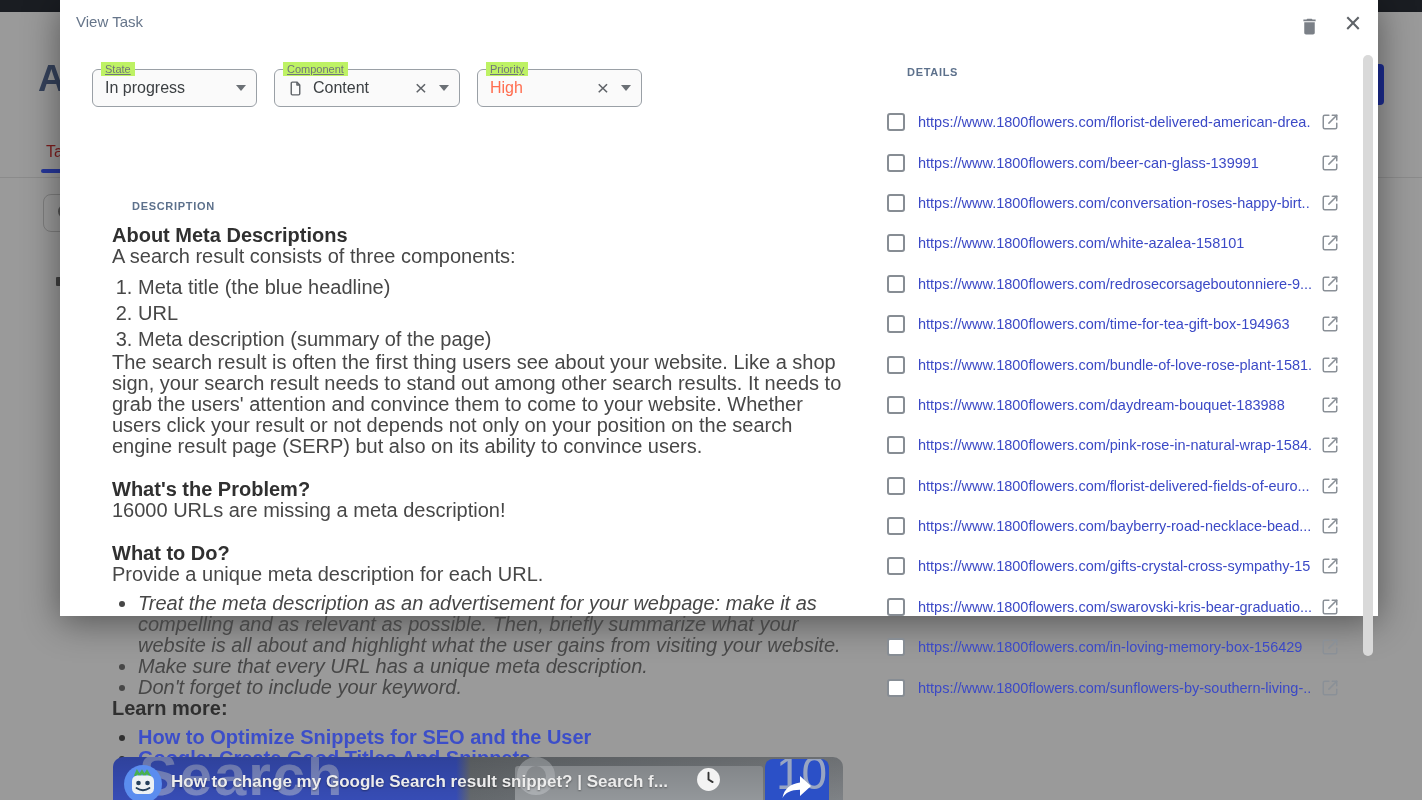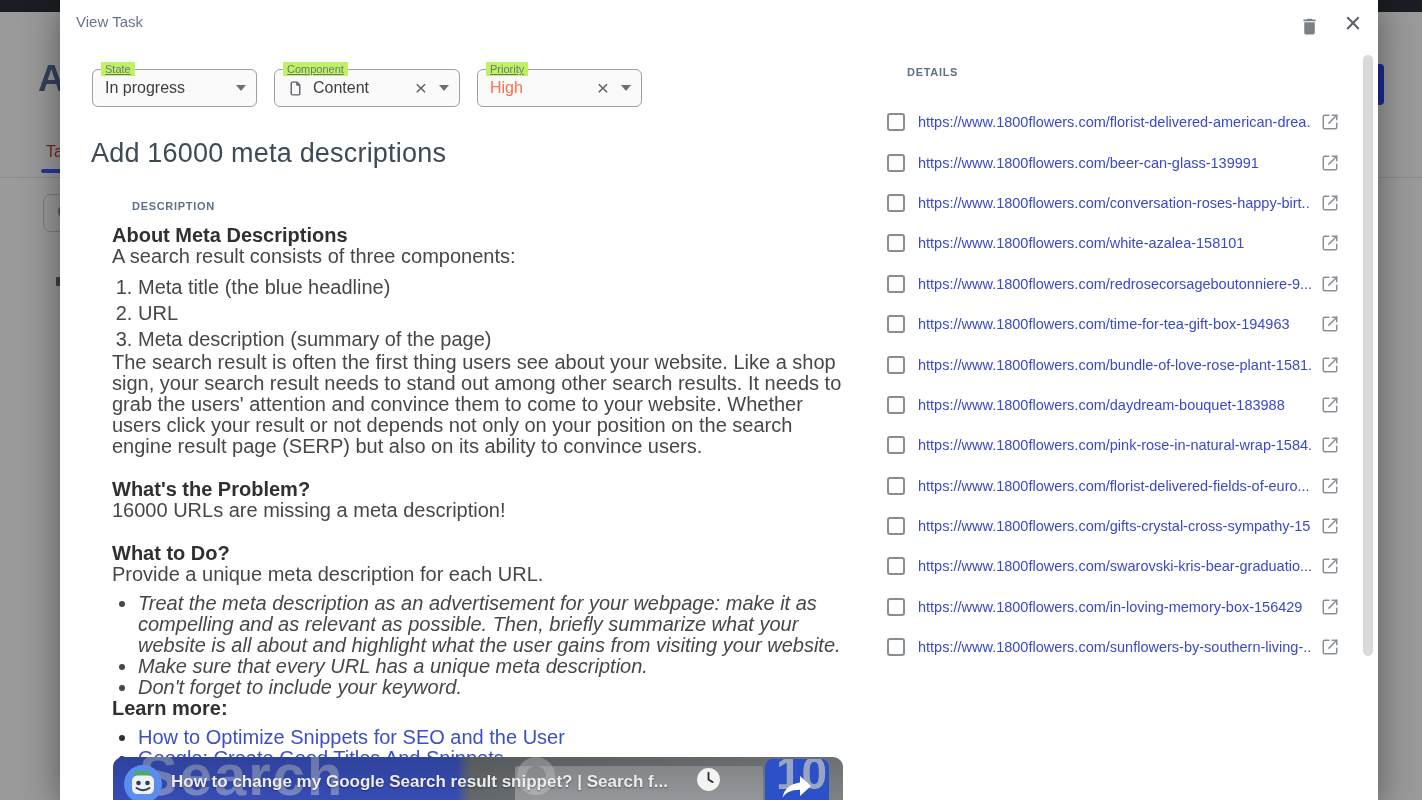--- a/index.html
+++ b/index.html
@@ -16,21 +16,21 @@
   .bg-tab { position:absolute; left:46px; top:143px; font-size:16px; font-weight:500; color:#7f1d1d; }
   .bg-tab-underline { position:absolute; left:41px; top:169px; width:30px; height:4px; background:#26379b; border-radius:2px; }
   .bg-divider { position:absolute; left:0; top:177px; width:100%; height:1px; background:#8b8b8b; }
   .bg-btn { position:absolute; left:43px; top:194px; width:40px; height:38px; border:1px solid #7e7e7e; border-radius:8px; }
   .bg-btn-glyph { position:absolute; left:58px; top:204px; width:15px; height:15px; border:2px solid #555; border-radius:50%; }
   .bg-dot { position:absolute; left:56px; top:277px; width:6px; height:9px; background:#414141; border-radius:1px; }
   .bg-bluepill { position:absolute; left:1377px; top:64px; width:7px; height:41px; background:#1c2c92; border-radius:0 4px 4px 0; }
 
   
   .modal {
-    position:absolute; left:60px; top:0; width:1318px; height:800px;
+    position:absolute; left:60px; top:0; width:1318px; height:616px;
     background:#ffffff; box-shadow:0 6px 34px rgba(0,0,0,0.45);
   }
   .vt-title { position:absolute; left:16px; top:13px; font-size:15px; color:#66758a; }
   .trash-btn { position:absolute; left:1236px; top:13px; width:26px; height:26px; cursor:pointer; display:flex; align-items:center; justify-content:center; }
   .close-btn { position:absolute; left:1278px; top:6px; width:30px; height:34px; font-size:29px; font-weight:300; color:#5f6368; cursor:pointer; display:flex; align-items:center; justify-content:center; }
 
   
   .filters { position:absolute; left:32px; top:69px; display:flex; }
   .field {
     position:relative; height:38px; border:1px solid #9aa0a6; border-radius:6px;
@@ -56,21 +56,21 @@
   .desc-label { position:absolute; left:52px; top:200px; }
   .desc { position:absolute; left:52px; top:225px; width:734px; font-size:20px; line-height:21px; color:#474747; }
   .d-head { font-weight:700; color:#303030; margin-top:0; }
   .d-gap { margin-top:22px; }
   .desc ol { margin:7px 0 0 0; padding-left:26px; }
   .desc ol li { line-height:26px; }
   .desc p { margin:0; }
   .desc ul { margin:8px 0 0 0; padding-left:26px; }
   .desc ul li { line-height:21px; }
   .desc ul.todo li { margin-bottom:0;font-style:italic; }
-  .desc ul.links li a { color:#3c4ec9; text-decoration:none; cursor:pointer; }
+  .desc ul.links li a { color:#3c4ec9; text-decoration:none; cursor:pointer;font-weight:bold; }
   .desc ul.links li { color:#303030; }
 
   
   .details-label { position:absolute; left:827px; top:66px; }
   .url-list { position:absolute; left:827px; top:102px; width:452px; }
   .url-row { display:flex; align-items:center; height:40.4px; }
   .url-checkbox { width:18px; height:18px; border:2px solid #878d94; border-radius:3px; background:#fff; flex:none; cursor:pointer; }
   .url-link {
     margin-left:13px; flex:1; font-size:14.5px; color:#3b49c6; text-decoration:none;
     white-space:nowrap; overflow:hidden; cursor:pointer;
@@ -90,21 +90,21 @@
   .video-search-word { position:absolute; left:26px; top:-16px; font-size:58px; font-weight:700; color:rgba(224,229,233,0.45); letter-spacing:2px; }
   .video-search-ring { position:absolute; left:404px; top:0px; width:38px; height:38px; border:9px solid rgba(224,229,233,0.45); border-radius:50%; }
   .video-shade { position:absolute; left:0; top:0; right:0; bottom:0; background:linear-gradient(180deg,rgba(0,0,0,0.22),rgba(0,0,0,0.04)); }
   .video-avatar { position:absolute; left:10px; top:7px; width:40px; height:40px; }
   .video-title {
     position:absolute; left:58px; top:15px; width:515px; font-size:17px; color:#ececec;
     white-space:nowrap; overflow:hidden; text-shadow:0 1px 2px rgba(0,0,0,0.4);font-weight:bold;
   }
   .video-clock { position:absolute; left:583px; top:10px; width:25px; height:25px; cursor:pointer; }
   .video-share-tile { position:absolute; left:652px; top:2px; width:64px; height:58px; border-radius:8px; background:#2b50c7; overflow:hidden; }
-  .video-share-badge { position:absolute; left:11px; top:-13px; font-size:46px; font-weight:700; color:rgba(180,186,192,0.8); }
+  .video-share-badge { position:absolute; left:11px; top:-13px; font-size:46px; font-weight:400; color:rgba(180,186,192,0.8); }
   .video-share-arrow { position:absolute; left:16px; top:15px; width:32px; height:28px; cursor:pointer; }
 </style>
 </head>
 <body>
 
 <div>
   <div class="bg-navbar"></div>
   <div class="bg-heading">A</div>
   <div class="bg-tab">Ta</div>
   <div class="bg-tab-underline"></div>
@@ -149,21 +149,20 @@
       <span class="chevron"></span>
     </div>
     <div class="field priority">
       <span class="field-legend">Priority</span>
       <span class="field-value">High</span>
       <span class="clear-x">×</span>
       <span class="chevron"></span>
     </div>
   </div>
 
-  <div class="task-title">Add 16000 meta descriptions</div>
 
   <div class="section-label desc-label">DESCRIPTION</div>
   <div class="desc">
     <div class="d-head">About Meta Descriptions</div>
     <div>A search result consists of three components:</div>
     <ol>
       <li>Meta title (the blue headline)</li>
       <li>URL</li>
       <li>Meta description (summary of the page)</li>
     </ol>
@@ -281,20 +280,31 @@
           <svg width="18" height="18" viewBox="0 0 24 24" fill="none" stroke="#8a9097" stroke-width="2" stroke-linecap="round" stroke-linejoin="round">
             <path d="M21 13.5V19a2 2 0 0 1-2 2H5a2 2 0 0 1-2-2V5a2 2 0 0 1 2-2h5.5"></path>
             <path d="M15 3h6v6"></path>
             <path d="M10.5 13.5L21 3"></path>
           </svg>
         </span>
       </div>
     <div class="url-row">
         <span class="url-checkbox"></span>
         <a class="url-link">https://www.1800flowers.com/florist-delivered-fields-of-euro...</a>
+        <span class="ext-icon">
+          <svg width="18" height="18" viewBox="0 0 24 24" fill="none" stroke="#8a9097" stroke-width="2" stroke-linecap="round" stroke-linejoin="round">
+            <path d="M21 13.5V19a2 2 0 0 1-2 2H5a2 2 0 0 1-2-2V5a2 2 0 0 1 2-2h5.5"></path>
+            <path d="M15 3h6v6"></path>
+            <path d="M10.5 13.5L21 3"></path>
+          </svg>
+        </span>
+      </div>
+    <div class="url-row">
+        <span class="url-checkbox"></span>
+        <a class="url-link">https://www.1800flowers.com/bayberry-road-necklace-bead...</a>
         <span class="ext-icon">
           <svg width="18" height="18" viewBox="0 0 24 24" fill="none" stroke="#8a9097" stroke-width="2" stroke-linecap="round" stroke-linejoin="round">
             <path d="M21 13.5V19a2 2 0 0 1-2 2H5a2 2 0 0 1-2-2V5a2 2 0 0 1 2-2h5.5"></path>
             <path d="M15 3h6v6"></path>
             <path d="M10.5 13.5L21 3"></path>
           </svg>
         </span>
       </div>
     <div class="url-row">
         <span class="url-checkbox"></span>

